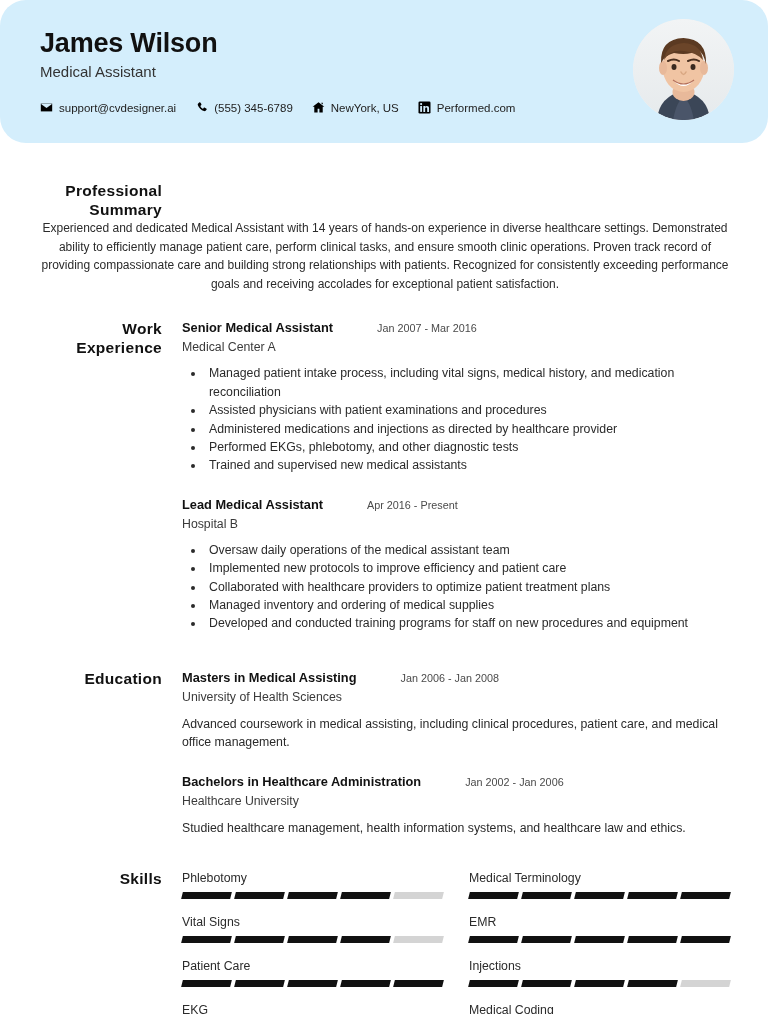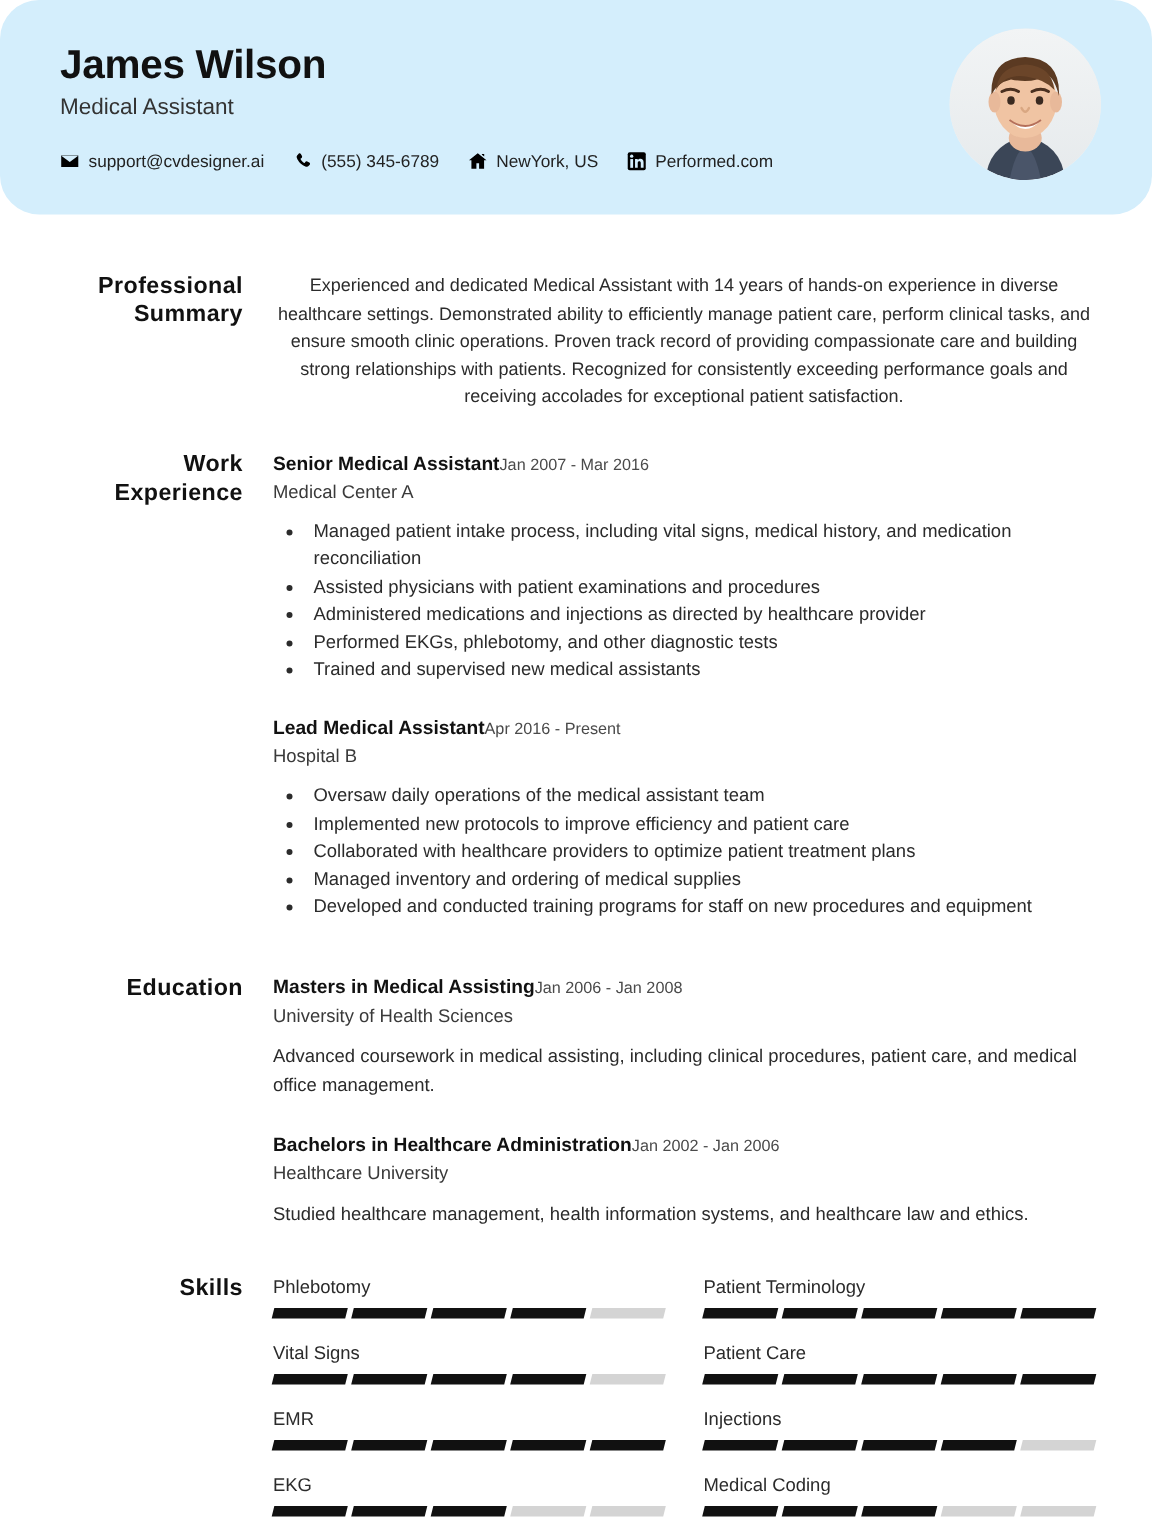--- a/index.html
+++ b/index.html
@@ -80,21 +80,21 @@
     text-align: right;
     padding-right: 20px;
     font-size: 15.5px;
     font-weight: bold;
     color: #111;
     letter-spacing: 0.3px;
     line-height: 19px;
   }
   .sec-body { flex: 1; min-width: 0; }
 
-  .sec-summary { padding-top: 38px; }
+  .sec-summary { padding-top: 38px; flex-direction: column; }
   .summary-text {
     font-size: 12px;
     line-height: 18.6px;
     color: #2b2b2b;
     text-align: center;
   }
 
   .sec-work { padding-top: 26px; }
   .sec-education { padding-top: 36px; }
   .sec-skills { padding-top: 31px; }
@@ -110,20 +110,21 @@
     font-weight: bold;
     color: #111;
     line-height: 18px;
   }
   .entry-date {
     font-size: 10.8px;
     color: #4a4a4a;
     white-space: nowrap;
     flex: none;
     line-height: 16px;
+    margin-left: 44px;
   }
   .entry-org {
     font-size: 12.3px;
     color: #3a3a3a;
     line-height: 18px;
     margin-top: 1px;
   }
   .entry-desc {
     font-size: 12.3px;
     color: #2b2b2b;
@@ -325,51 +326,51 @@
               <div class="skill-name">Phlebotomy</div>
               <div class="skill-bar">
                 <span class="seg on"></span>
                 <span class="seg on"></span>
                 <span class="seg on"></span>
                 <span class="seg on"></span>
                 <span class="seg"></span>
               </div>
             </div>
             <div class="skill">
-              <div class="skill-name">Patient Terminology</div>
+              <div class="skill-name">Medical Terminology</div>
               <div class="skill-bar">
                 <span class="seg on"></span>
                 <span class="seg on"></span>
                 <span class="seg on"></span>
                 <span class="seg on"></span>
                 <span class="seg on"></span>
               </div>
             </div>
             <div class="skill">
               <div class="skill-name">Vital Signs</div>
               <div class="skill-bar">
                 <span class="seg on"></span>
                 <span class="seg on"></span>
                 <span class="seg on"></span>
                 <span class="seg on"></span>
                 <span class="seg"></span>
               </div>
             </div>
             <div class="skill">
+              <div class="skill-name">EMR</div>
+              <div class="skill-bar">
+                <span class="seg on"></span>
+                <span class="seg on"></span>
+                <span class="seg on"></span>
+                <span class="seg on"></span>
+                <span class="seg on"></span>
+              </div>
+            </div>
+            <div class="skill">
               <div class="skill-name">Patient Care</div>
-              <div class="skill-bar">
-                <span class="seg on"></span>
-                <span class="seg on"></span>
-                <span class="seg on"></span>
-                <span class="seg on"></span>
-                <span class="seg on"></span>
-              </div>
-            </div>
-            <div class="skill">
-              <div class="skill-name">EMR</div>
               <div class="skill-bar">
                 <span class="seg on"></span>
                 <span class="seg on"></span>
                 <span class="seg on"></span>
                 <span class="seg on"></span>
                 <span class="seg on"></span>
               </div>
             </div>
             <div class="skill">
               <div class="skill-name">Injections</div>

